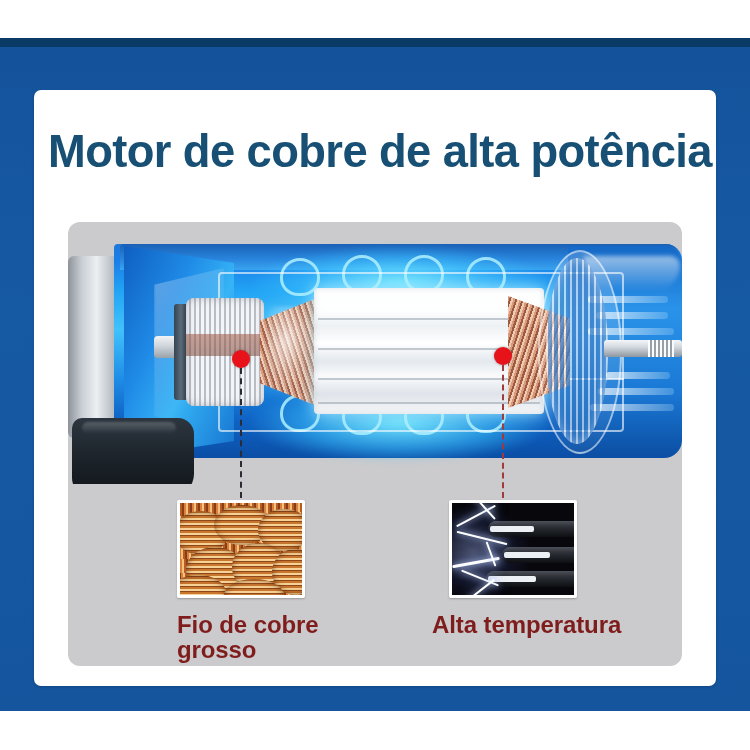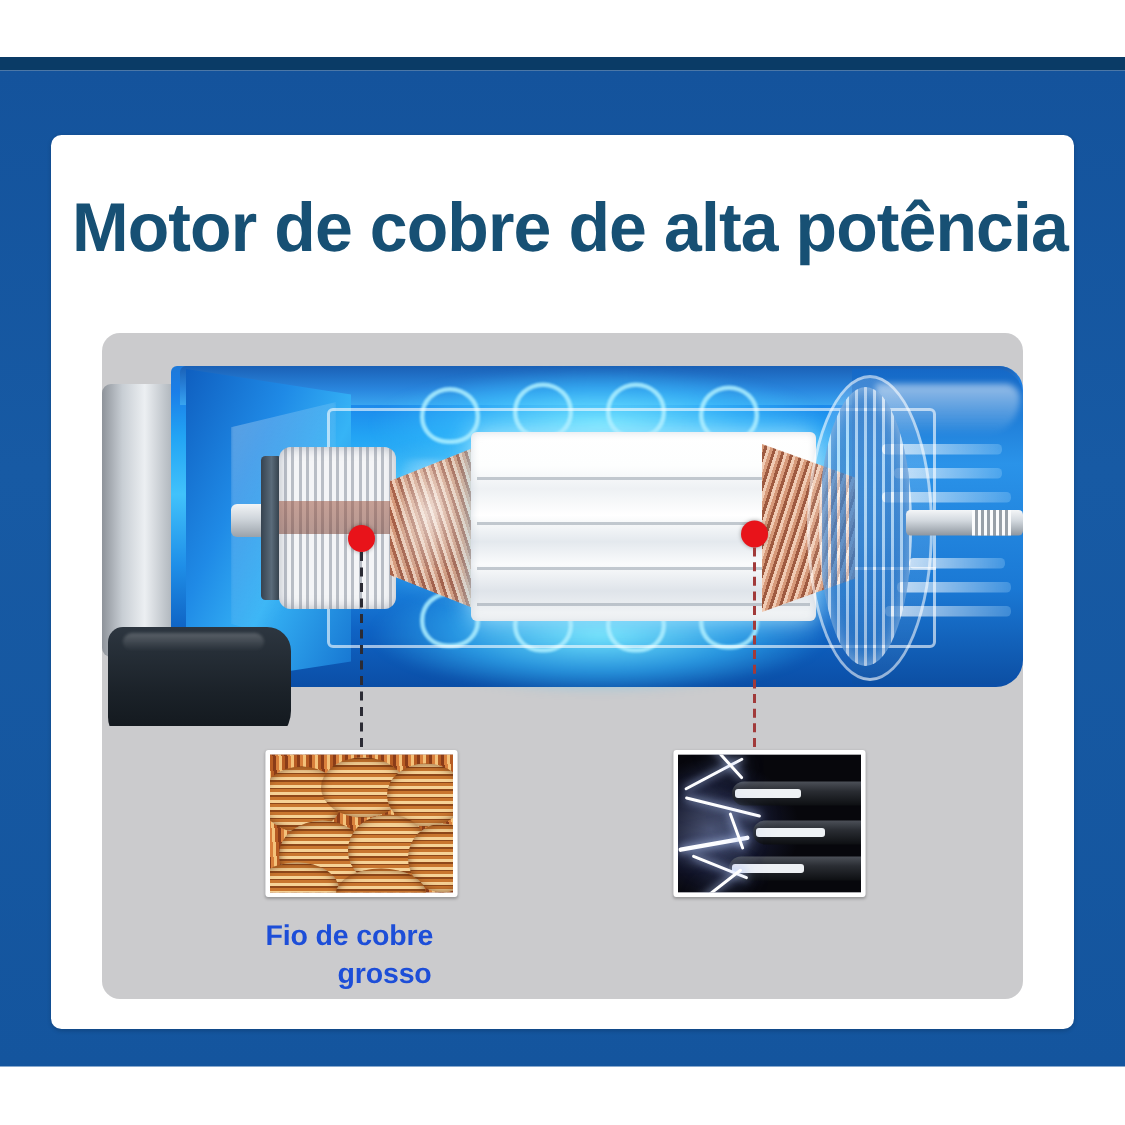--- a/index.html
+++ b/index.html
@@ -357,29 +357,29 @@
   .arc.a6 { left: 12px; top: 86px; width: 34px; height: 2px; transform: rotate(-38deg); }
   .arc.a7 { left: 26px; top: 50px; width: 26px; height: 2px; transform: rotate(70deg); }
   .arc-glow {
     position: absolute; left: -10px; top: 4px; width: 90px; height: 92px;
     background: radial-gradient(ellipse at 35% 50%, rgba(170,190,255,.40) 0%, rgba(90,110,220,.12) 45%, rgba(0,0,0,0) 72%);
   }
 
   
   .caption {
     position: absolute;
-    color: #1d4ed8;
+    color: #7f1d1d;
     font-weight: bold;
-    font-size: 19px;
+    font-size: 24px;
     line-height: 25px;
     letter-spacing: -0.1px;
   }
   .caption-left  { left: 177px; top: 612px; width: 230px; }
   .caption-right { left: 432px; top: 612px; width: 250px; }
-  .caption .l2 { display: block; margin-left: 48px; }
+  .caption .l2 { display: block; }
   .caption-right .l2 { padding-left: 8px; }
 </style>
 </head>
 <body>
 
 <div id="page">
 
   <div class="navy-strip"></div>
   <div class="blue-frame"></div>
 
@@ -485,15 +485,16 @@
       <div class="arc a7"></div>
     </div>
   </div>
 
   <div class="caption caption-left">
     <span class="l1">Fio de cobre</span>
     <span class="l2">grosso</span>
   </div>
 
   <div class="caption caption-right">
+    <span class="l1">Alta temperatura</span>
   </div>
 
 </div>
 
 </body></html>

